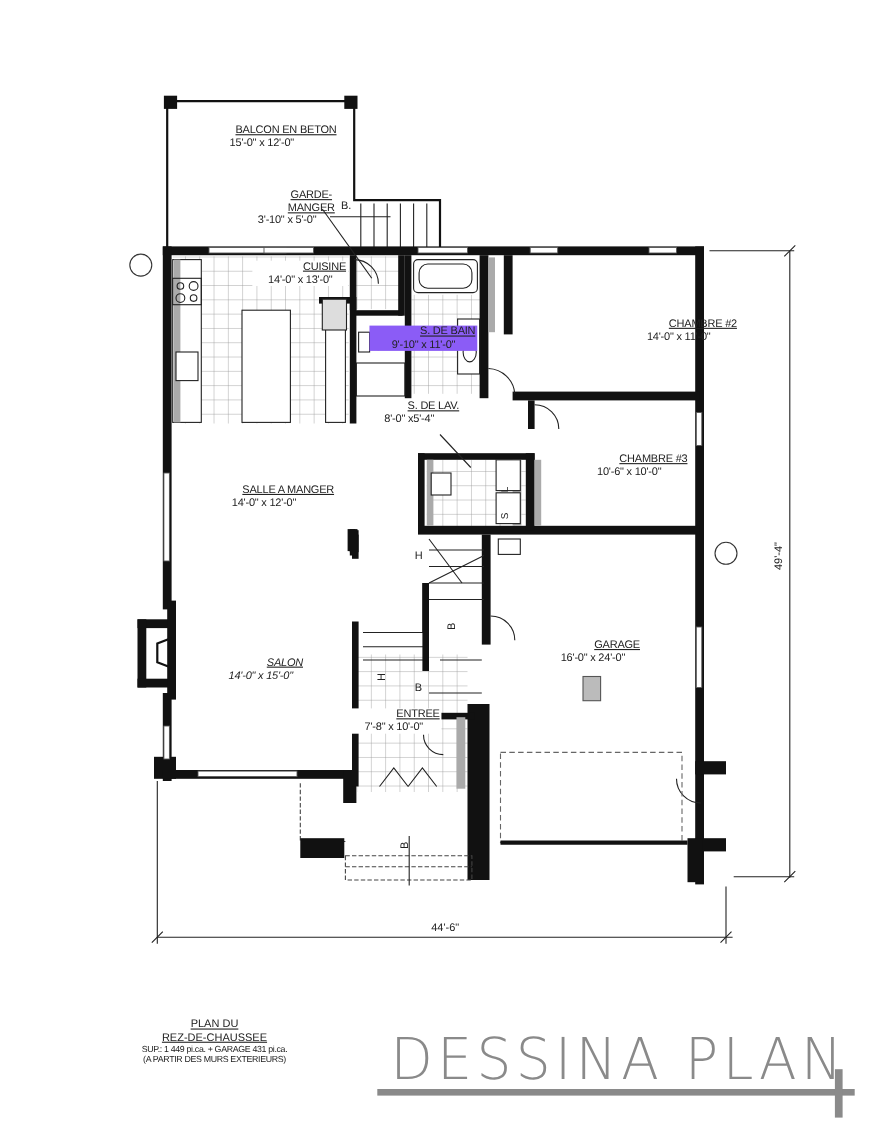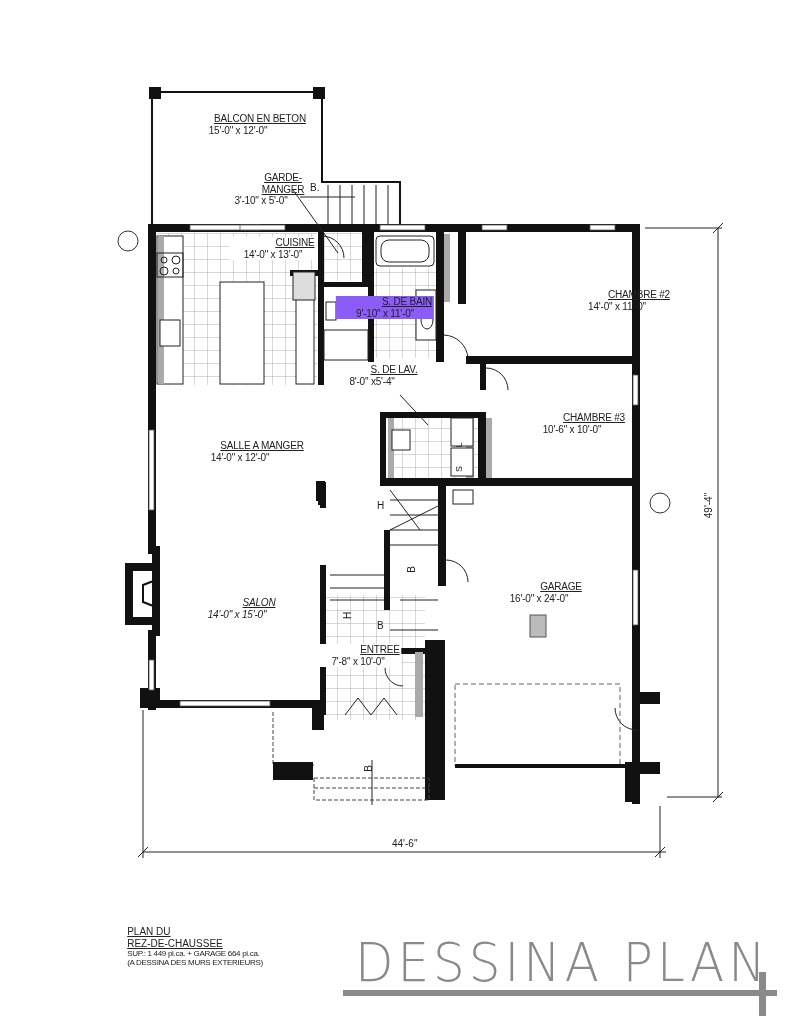--- a/index.html
+++ b/index.html
@@ -3,21 +3,21 @@
 <meta charset="utf-8">
 <style>
   html, body { margin:0; padding:0; background:#ffffff; }
   body { width:791px; height:1024px; position:relative; overflow:hidden; font-family:"Liberation Sans", sans-serif; }
   svg { position:absolute; left:0; top:0; }
   .lbl { position:absolute; text-align:center; color:#222; font-family:"Liberation Sans", sans-serif; line-height:1.15; transform:translateX(-50%); white-space:nowrap; }
   .lbl .name { font-size:10px; text-decoration:underline; text-transform:uppercase; letter-spacing:-0.2px;padding-left:44px; }
   .lbl .dim { font-size:10px; letter-spacing:-0.2px; }
   .dimtxt { position:absolute; font-size:10px; color:#222; font-family:"Liberation Sans", sans-serif; }
   .vert { transform:rotate(-90deg); transform-origin:center; }
-  .legend { position:absolute; left:195px; top:926px; transform:translateX(-50%); color:#222; line-height:1.15; white-space:nowrap; }
+  .legend { position:absolute; left:195px; top:926px; transform:translateX(-50%); text-align:center; color:#222; line-height:1.15; white-space:nowrap; }
   .legend .t { font-size:10px; text-decoration:underline; }
   .legend .s { font-size:8px; letter-spacing:-0.3px; }
   .brand { position:absolute; left:355px; top:934px; font-family:"DejaVu Sans", sans-serif; font-size:50px; font-weight:200; letter-spacing:4px; color:#8a8a8a; transform:scaleY(1.05); }
   .brandbar { position:absolute; left:343px; top:990px; width:434px; height:6px; background:#8a8a8a; }
   .brandcross { position:absolute; left:759px; top:972px; width:7px; height:44px; background:#8a8a8a; }
   .stair-letter { position:absolute; font-size:10px; color:#222; }
 </style>
 </head>
 <body>
 
@@ -255,19 +255,19 @@
 <span class="stair-letter vert" style="left:365px;top:763px;">B</span>
 <span class="stair-letter vert" style="left:456px;top:440px;font-size:9px;">L</span>
 <span class="stair-letter vert" style="left:456px;top:464px;font-size:9px;">S</span>
 
 <span class="dimtxt" style="left:392px;top:838px;">44'-6"</span>
 <span class="dimtxt vert" style="left:696px;top:500px;">49'-4"</span>
 
 <div class="legend">
   <div class="t">PLAN DU</div>
   <div class="t">REZ-DE-CHAUSSEE</div>
-  <div class="s">SUP.: 1 449 pi.ca. + GARAGE 664 pi.ca.</div>
-  <div class="s">(A DESSINA DES MURS EXTERIEURS)</div>
+  <div class="s">SUP.: 1 449 pi.ca. + GARAGE 431 pi.ca.</div>
+  <div class="s">(A PARTIR DES MURS EXTERIEURS)</div>
 </div>
 
 <div class="brand">DESSINA PLAN</div>
 <div class="brandbar"></div>
 <div class="brandcross"></div>
 
 </body></html>

